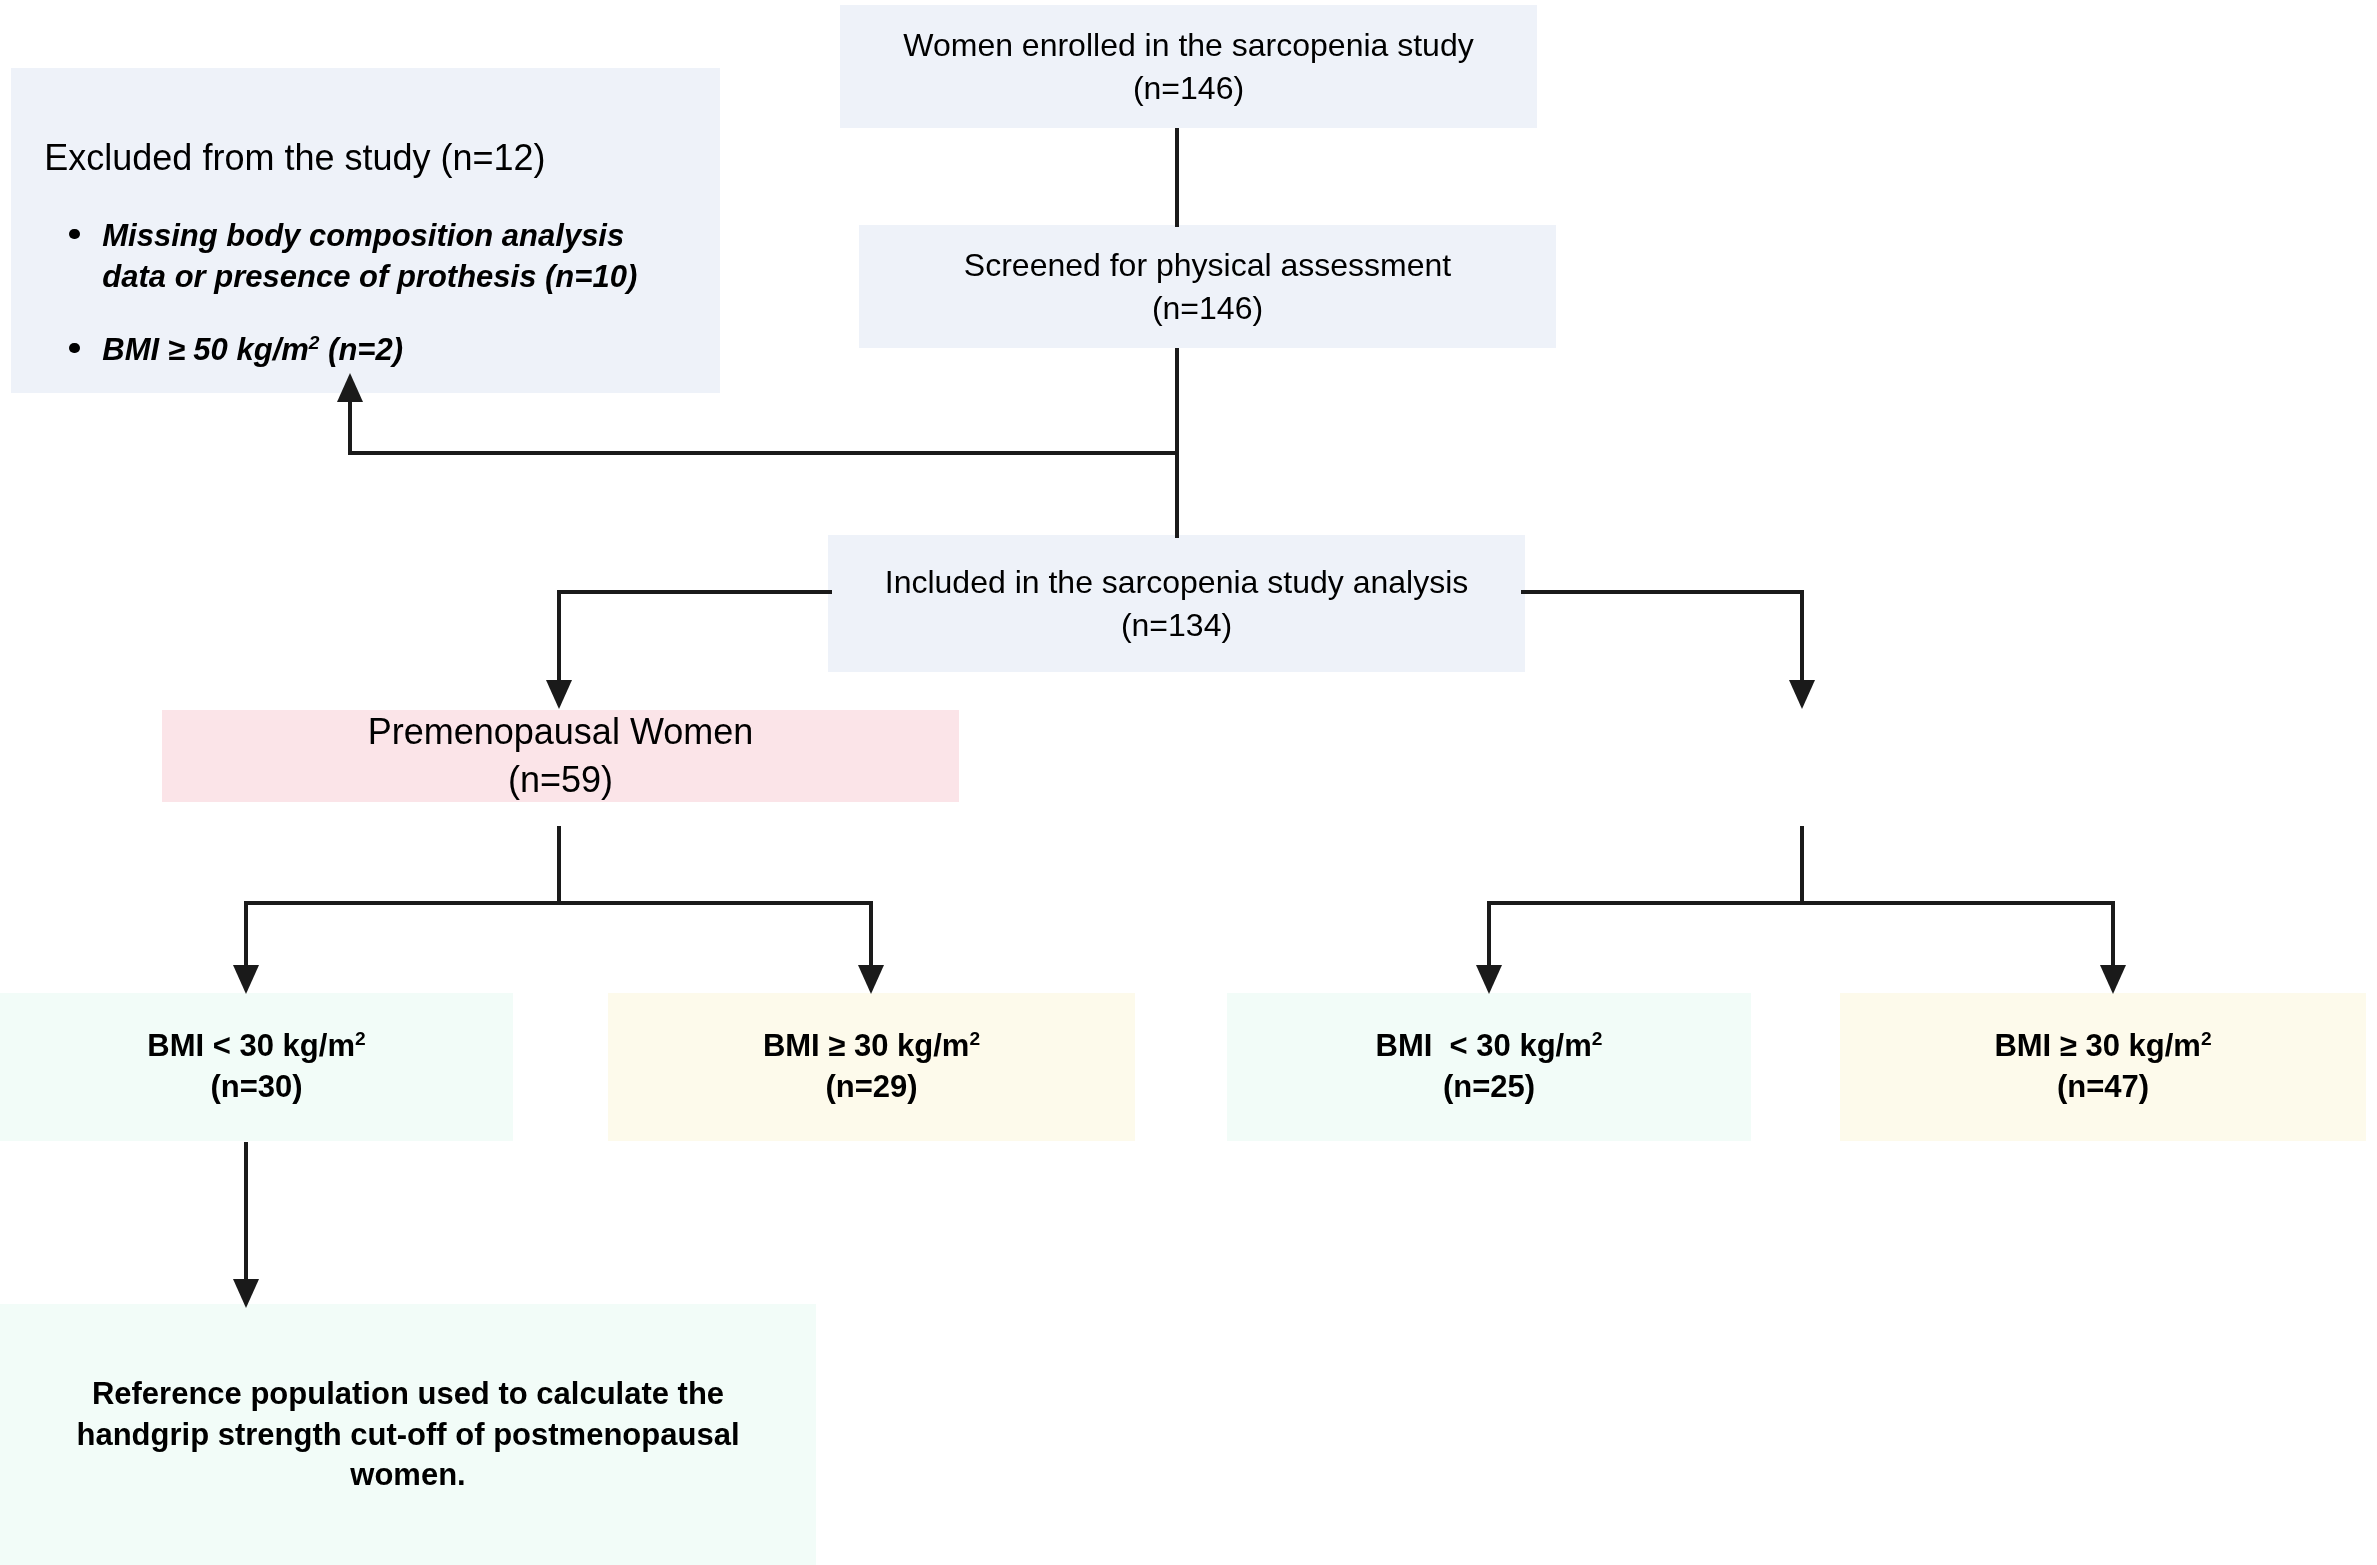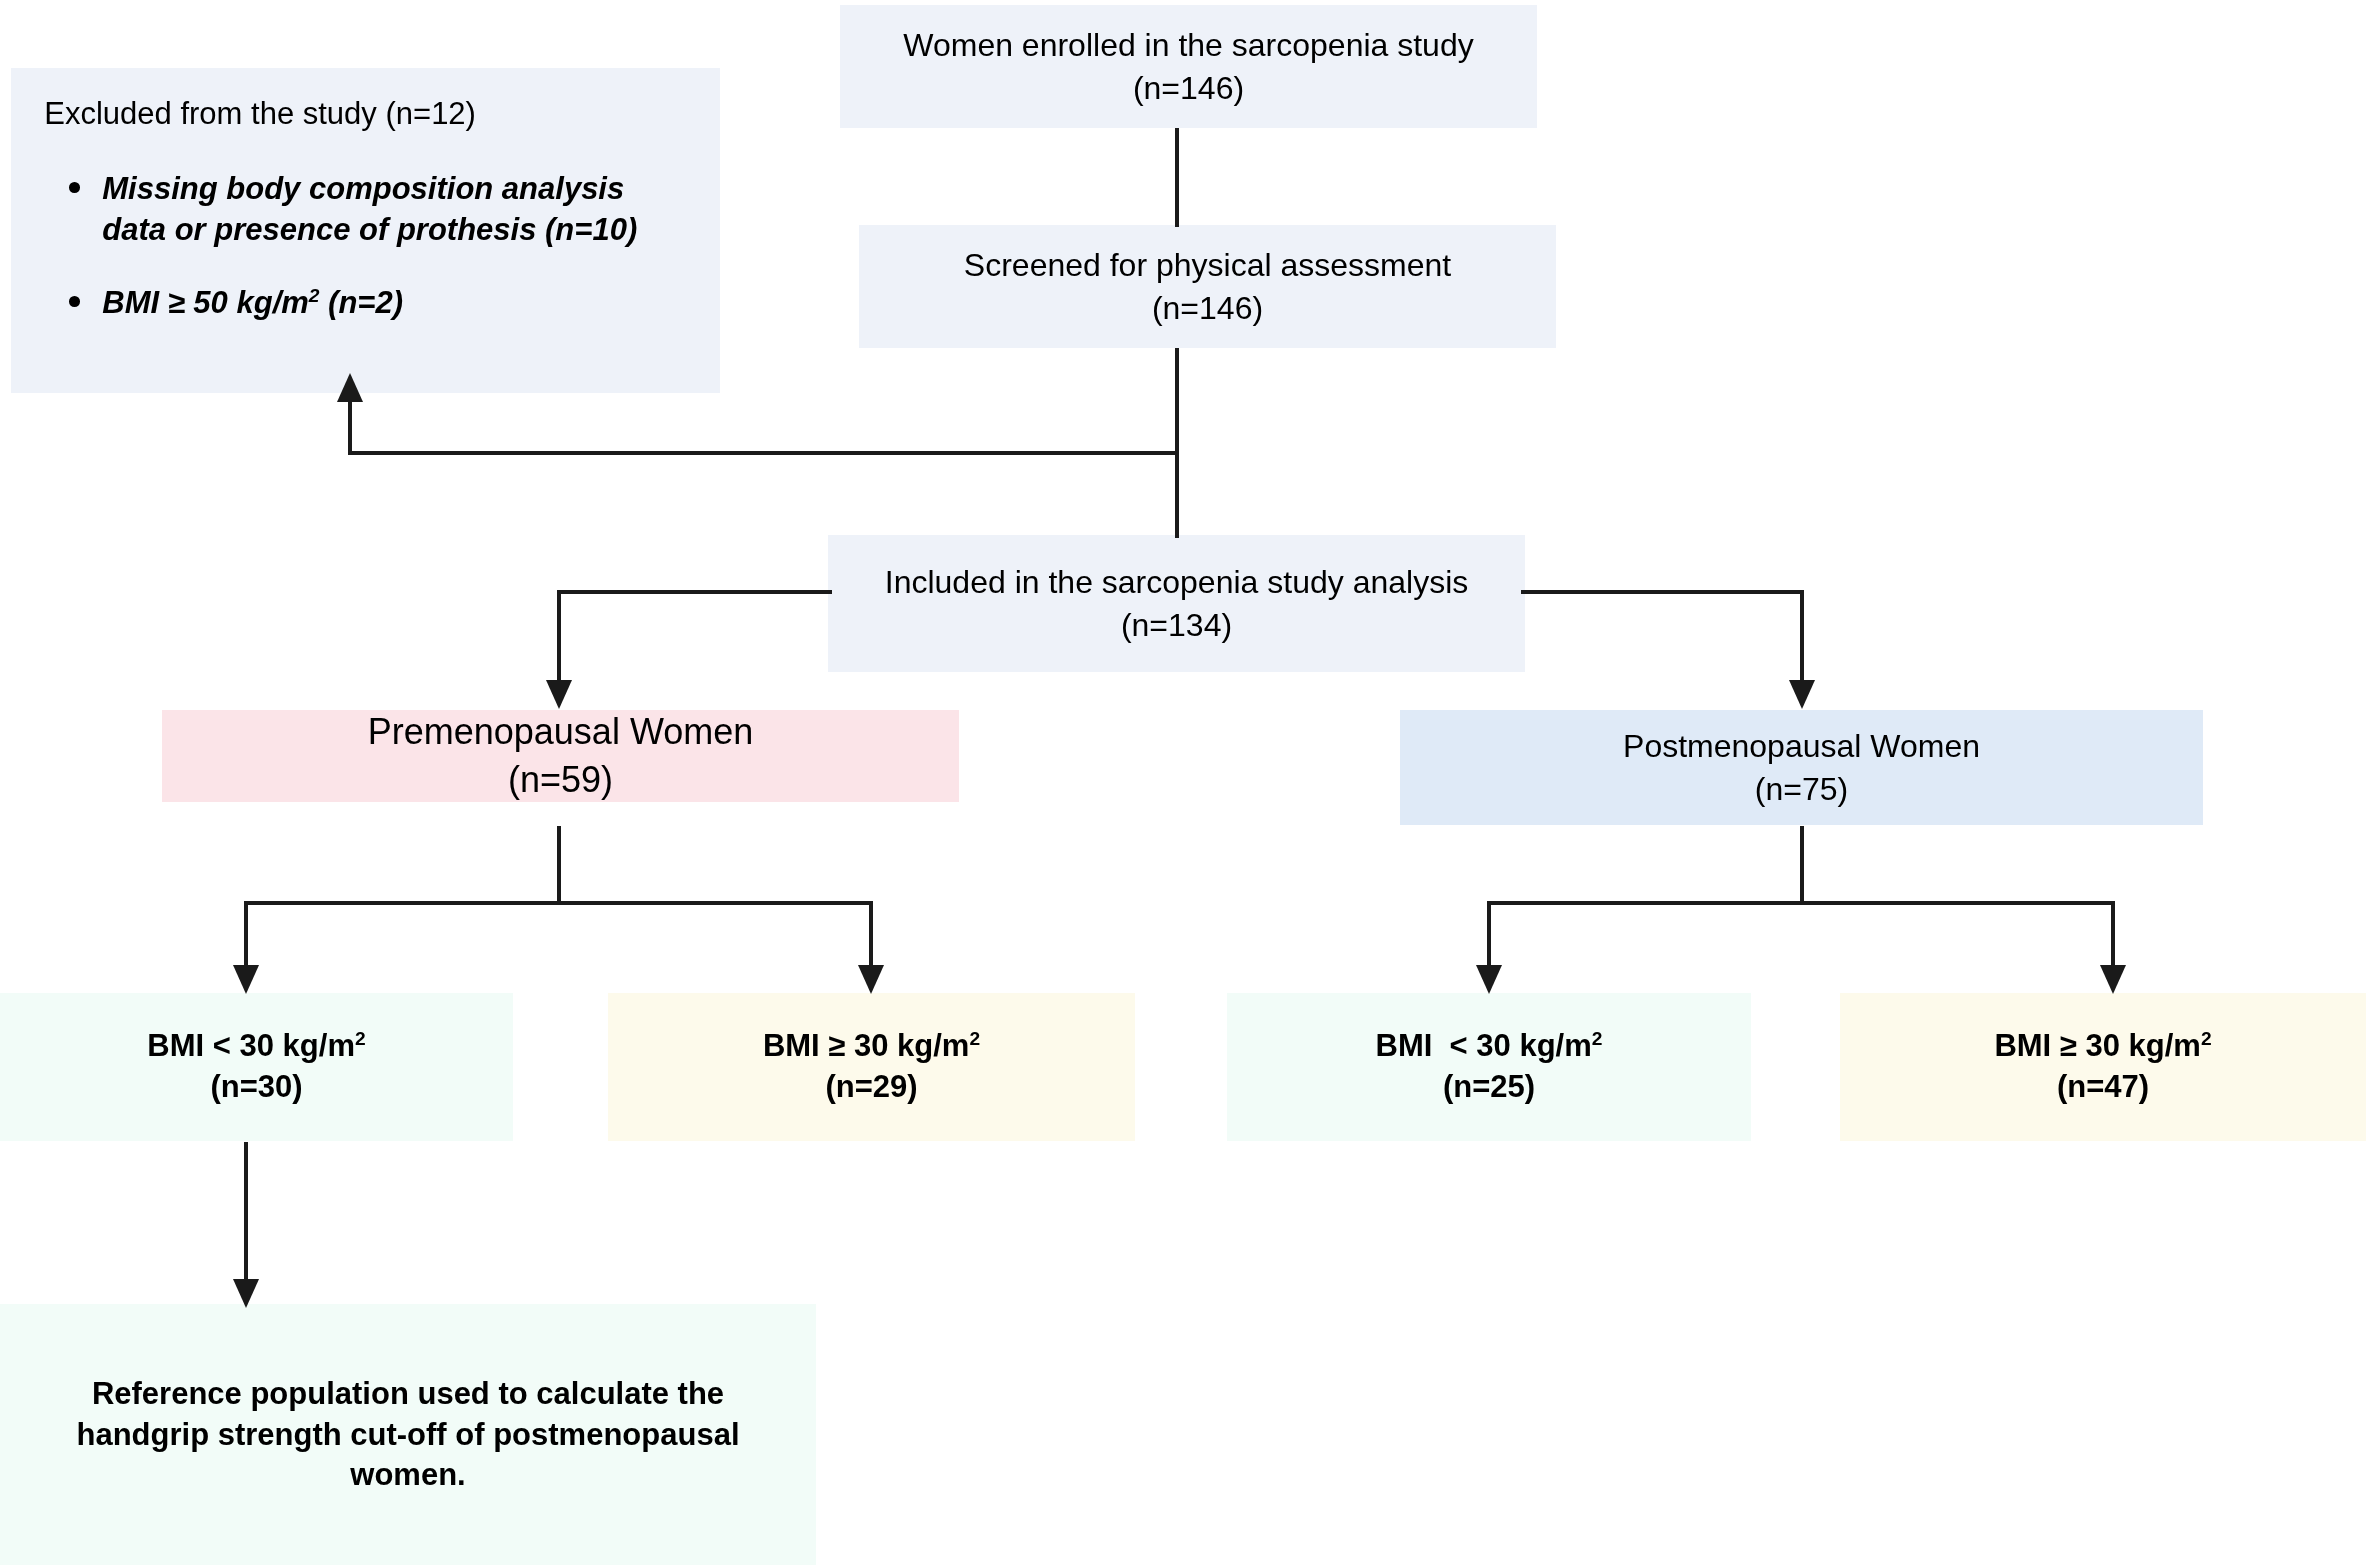--- a/index.html
+++ b/index.html
@@ -37,24 +37,25 @@
   .reg  { font-weight: normal; }
 
   
   #excluded-box {
     align-items: flex-start;
     justify-content: flex-start;
     text-align: left;
     padding: 26px 30px 25px 33px;
   }
   #excluded-title {
-    font-size: 31px;
+    font-size: 36px;
     font-weight: normal;
     margin-bottom: 33px;
     display: block;
+    margin-top: 40px;
   }
   .bullet-list {
     margin: 0;
     padding: 0;
     list-style: none;
     width: 100%;
     font-style: italic;
   }
   .bullet-list li {
     position: relative;
@@ -130,24 +131,20 @@
   <div class="box" id="included-box" style="left:828px; top:535px; width:697px; height:137px; background:#eef2f9; font-size:32px; font-weight:normal;">
     <span class="line reg">Included in the sarcopenia study analysis</span>
     <span class="line reg">(n=134)</span>
   </div>
 
   <div class="box" id="premenopausal-box" style="left:162px; top:710px; width:797px; height:92px; background:#fbe4e8; font-size:36px; font-weight:normal;">
     <span class="line reg">Premenopausal Women</span>
     <span class="line reg">(n=59)</span>
   </div>
 
-  <div class="box" id="postmenopausal-box" style="left:1400px; top:710px; width:803px; height:115px; background:#dfeaf7; font-size:32px; font-weight:normal;">
-    <span class="line reg">Postmenopausal Women</span>
-    <span class="line reg">(n=75)</span>
-  </div>
 
   <div class="box" id="pre-bmi-low-box" style="left:0px; top:993px; width:513px; height:148px; background:#f2fcf8; font-size:31px; font-weight:bold;">
     <span class="line bold"><span>BMI &lt; 30 kg/m</span><sup>2</sup></span>
     <span class="line bold">(n=30)</span>
   </div>
 
   <div class="box" id="pre-bmi-high-box" style="left:608px; top:993px; width:527px; height:148px; background:#fdfaeb; font-size:31px; font-weight:bold;">
     <span class="line bold"><span>BMI ≥ 30 kg/m</span><sup>2</sup></span>
     <span class="line bold">(n=29)</span>
   </div>

